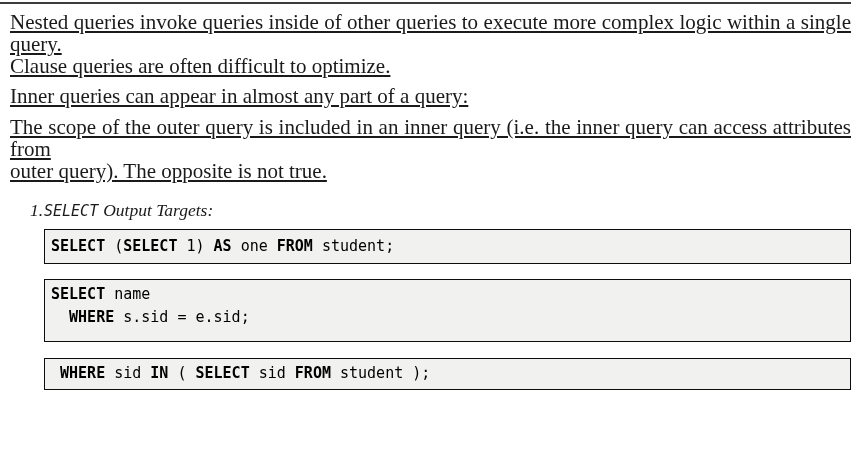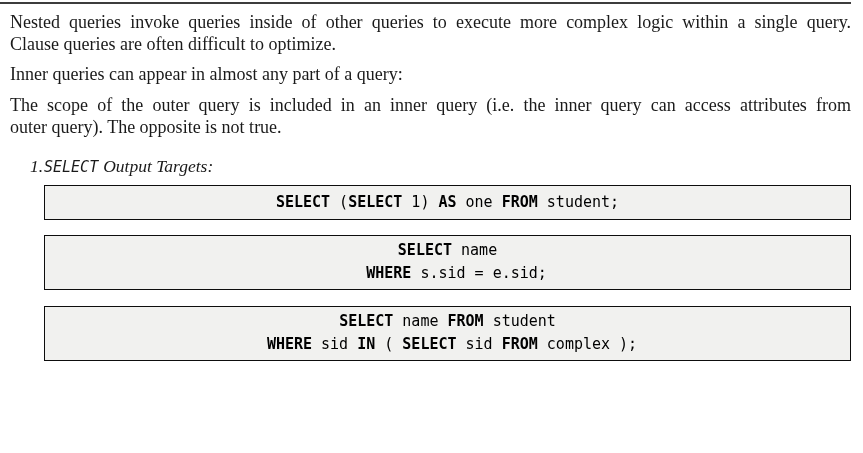--- a/index.html
+++ b/index.html
@@ -21,23 +21,24 @@
     margin-top:2px;
     width:851px;
     border-top:2px solid var(--rule-color);
     height:0;
   }
   .page{
     padding:0 12px 0 10px;
   }
   .para{
     width:841px;
-    font-size:18px;
+    font-size:21px;
     line-height:22px;
     letter-spacing:0px;
+    text-decoration:underline;
   }
   .para .text-line{white-space:nowrap;}
   .para .text-line.justify{
     white-space:normal;
     text-align:justify;
     text-align-last:justify;
   }
   .para-1{margin-top:7px;}
   .para-2{margin-top:9px;}
   .para-3{margin-top:8px;}
@@ -64,23 +65,23 @@
     margin-left:14px;
     width:807px;
     background:var(--code-bg);
     border:1.5px solid var(--code-border);
     font-family:"DejaVu Sans Mono", monospace;
     font-size:15px;
     line-height:23px;
     color:#000;
   }
   .code-box-1{margin-top:7px;padding:5px 6px 5px 6px;}
-  .code-box-2{margin-top:5px;padding:3px 6px 4px 6px;}
+  .code-box-2{margin-top:5px;padding:3px 6px 12px 6px;}
   .code-box-3{margin-top:6px;padding:3px 6px 4px 6px;}
-  .code-line{white-space:pre;text-align:center;}
+  .code-line{white-space:pre;}
   .code-line .kw{font-weight:bold;}
 </style>
 </head>
 <body>
 
 <div class="top-rule"></div>
 
 <div class="page">
 
   <div class="para para-1">
@@ -108,18 +109,17 @@
 
   <div class="list-item item-2">
     <div class="code-box code-box-2">
         <div class="code-line"><span class="kw">SELECT</span><span> name</span></div>
         <div class="code-line"><span>  </span><span class="kw">WHERE</span><span> s.sid = e.sid;</span></div>
       </div>
   </div>
 
   <div class="list-item item-3">
     <div class="code-box code-box-3">
-        <div class="code-line"><span class="kw">SELECT</span><span> name </span><span class="kw">FROM</span><span> student</span></div>
-        <div class="code-line"><span> </span><span class="kw">WHERE</span><span> sid </span><span class="kw">IN</span><span> ( </span><span class="kw">SELECT</span><span> sid </span><span class="kw">FROM</span><span> complex );</span></div>
+        <div class="code-line"><span> </span><span class="kw">WHERE</span><span> sid </span><span class="kw">IN</span><span> ( </span><span class="kw">SELECT</span><span> sid </span><span class="kw">FROM</span><span> student );</span></div>
       </div>
   </div>
 
 </div>
 
 </body></html>

